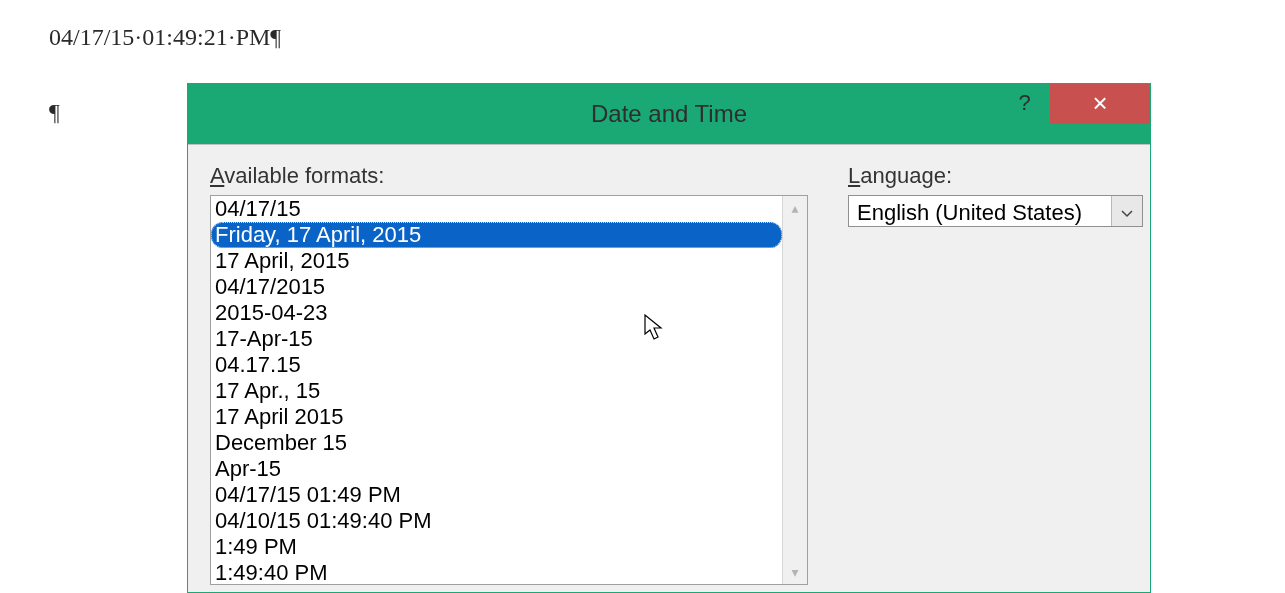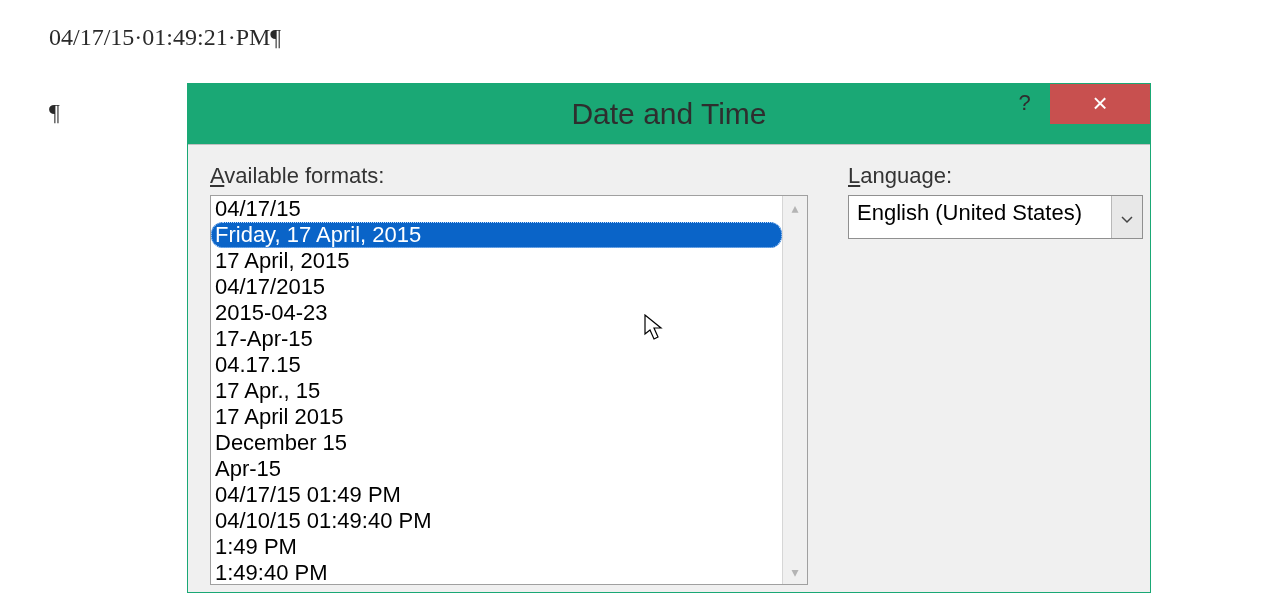--- a/index.html
+++ b/index.html
@@ -42,21 +42,21 @@
     overflow:hidden;
   }
   .titlebar{
     position:relative;
     height:60px;
     background:#1aa875;
   }
   .titlebar .title{
     text-align:center;
     line-height:60px;
-    font-size:30px;
+    font-size:24px;
     color:#2e2e2e;
   }
   .title-buttons{
     position:absolute;
     top:0;
     right:0;
     display:flex;
     height:40px;
   }
   .title-btn{
@@ -138,21 +138,21 @@
     height:24px;
     text-align:center;
     line-height:24px;
     font-size:14px;
     color:#b4b4b4;
   }
   .scroll-arrow.up{ top:0; }
   .scroll-arrow.down{ bottom:0; }
   .combo{
     display:flex;
-    height:44px;
+    height:32px;
     border:1px solid #909090;
     background:#ffffff;
     box-sizing:border-box;
     width:295px;
   }
   .combo-value{
     flex:1;
     padding:4px 8px;
     font-size:22px;
     color:#000;

